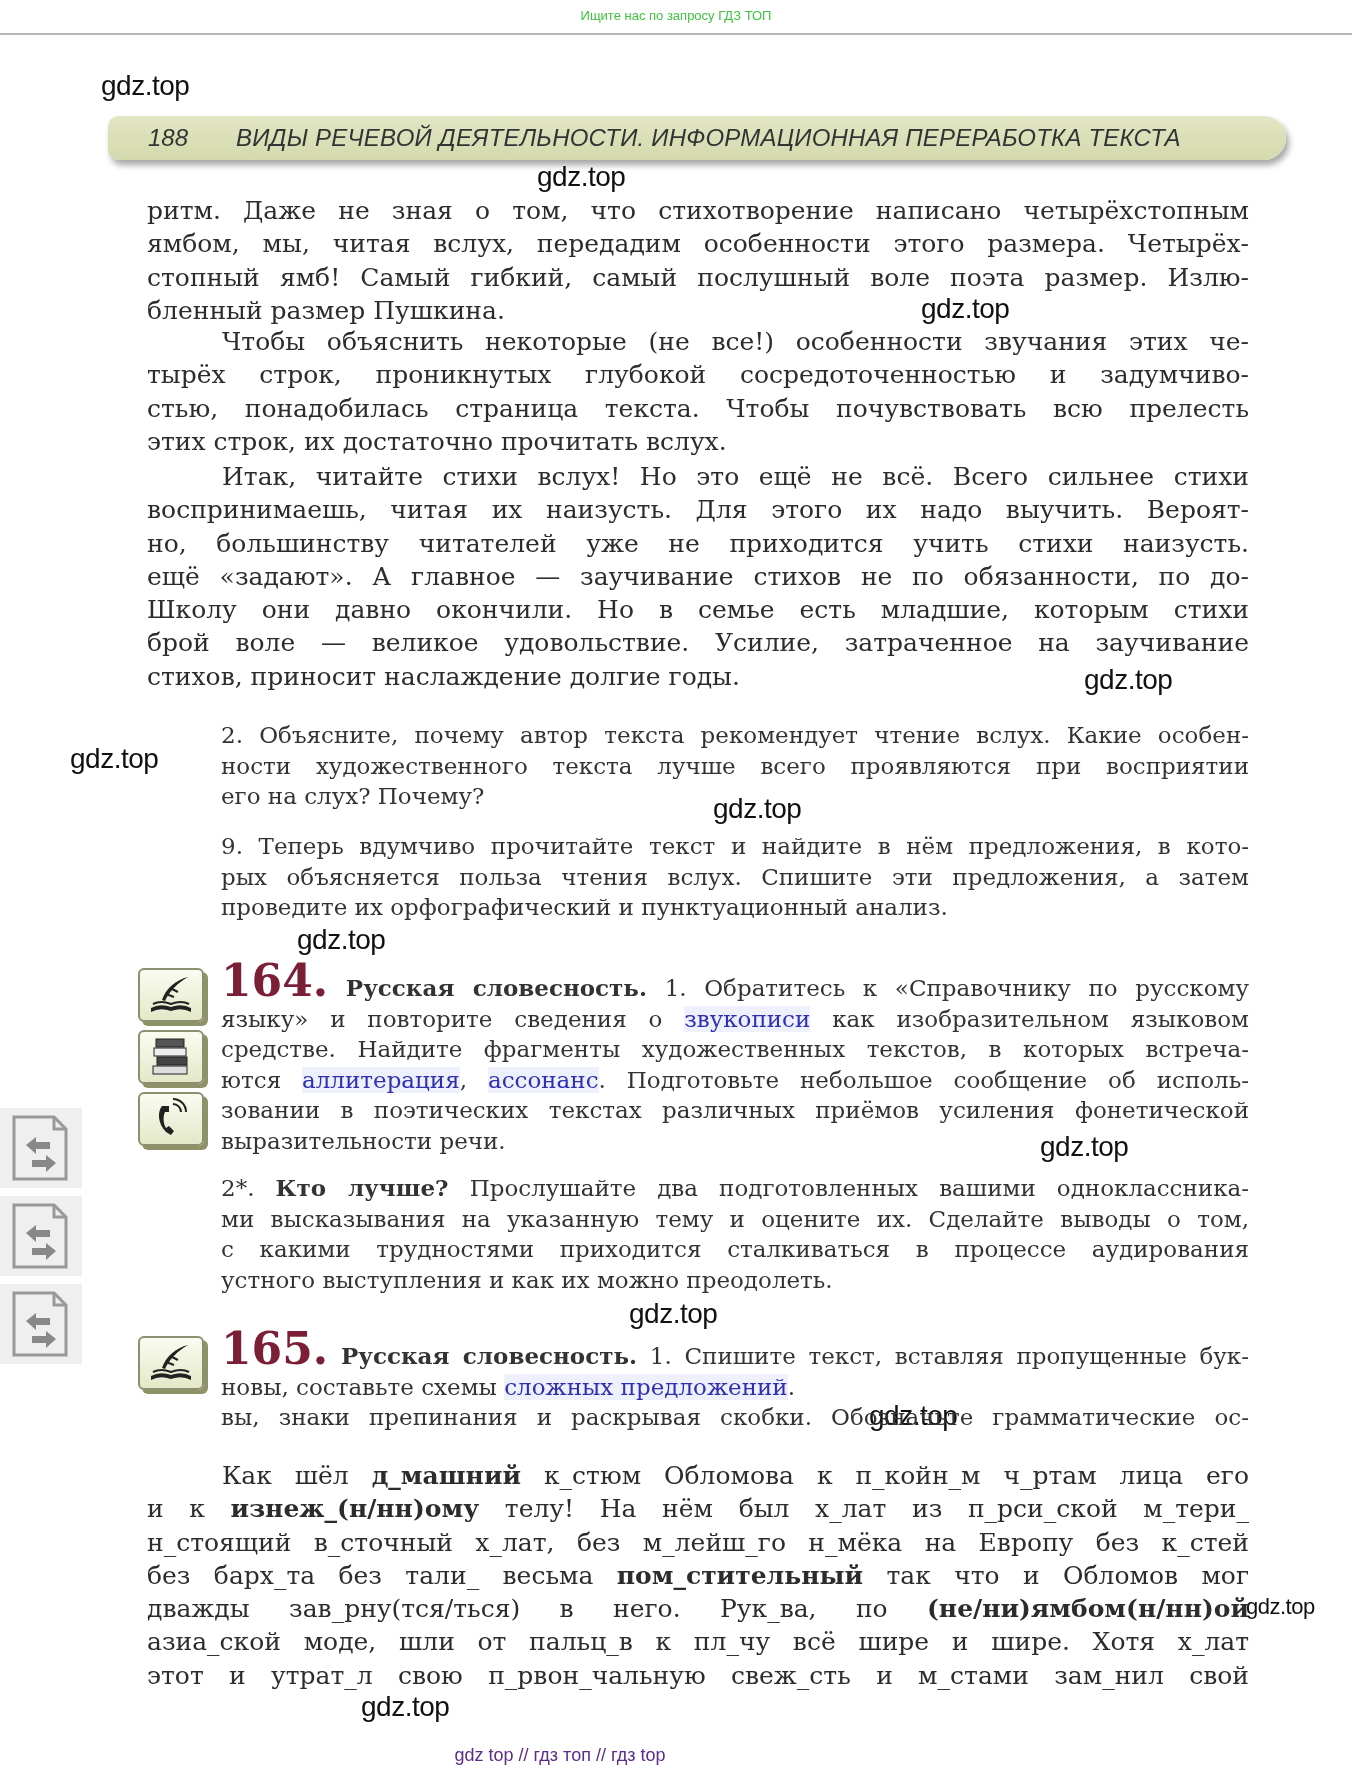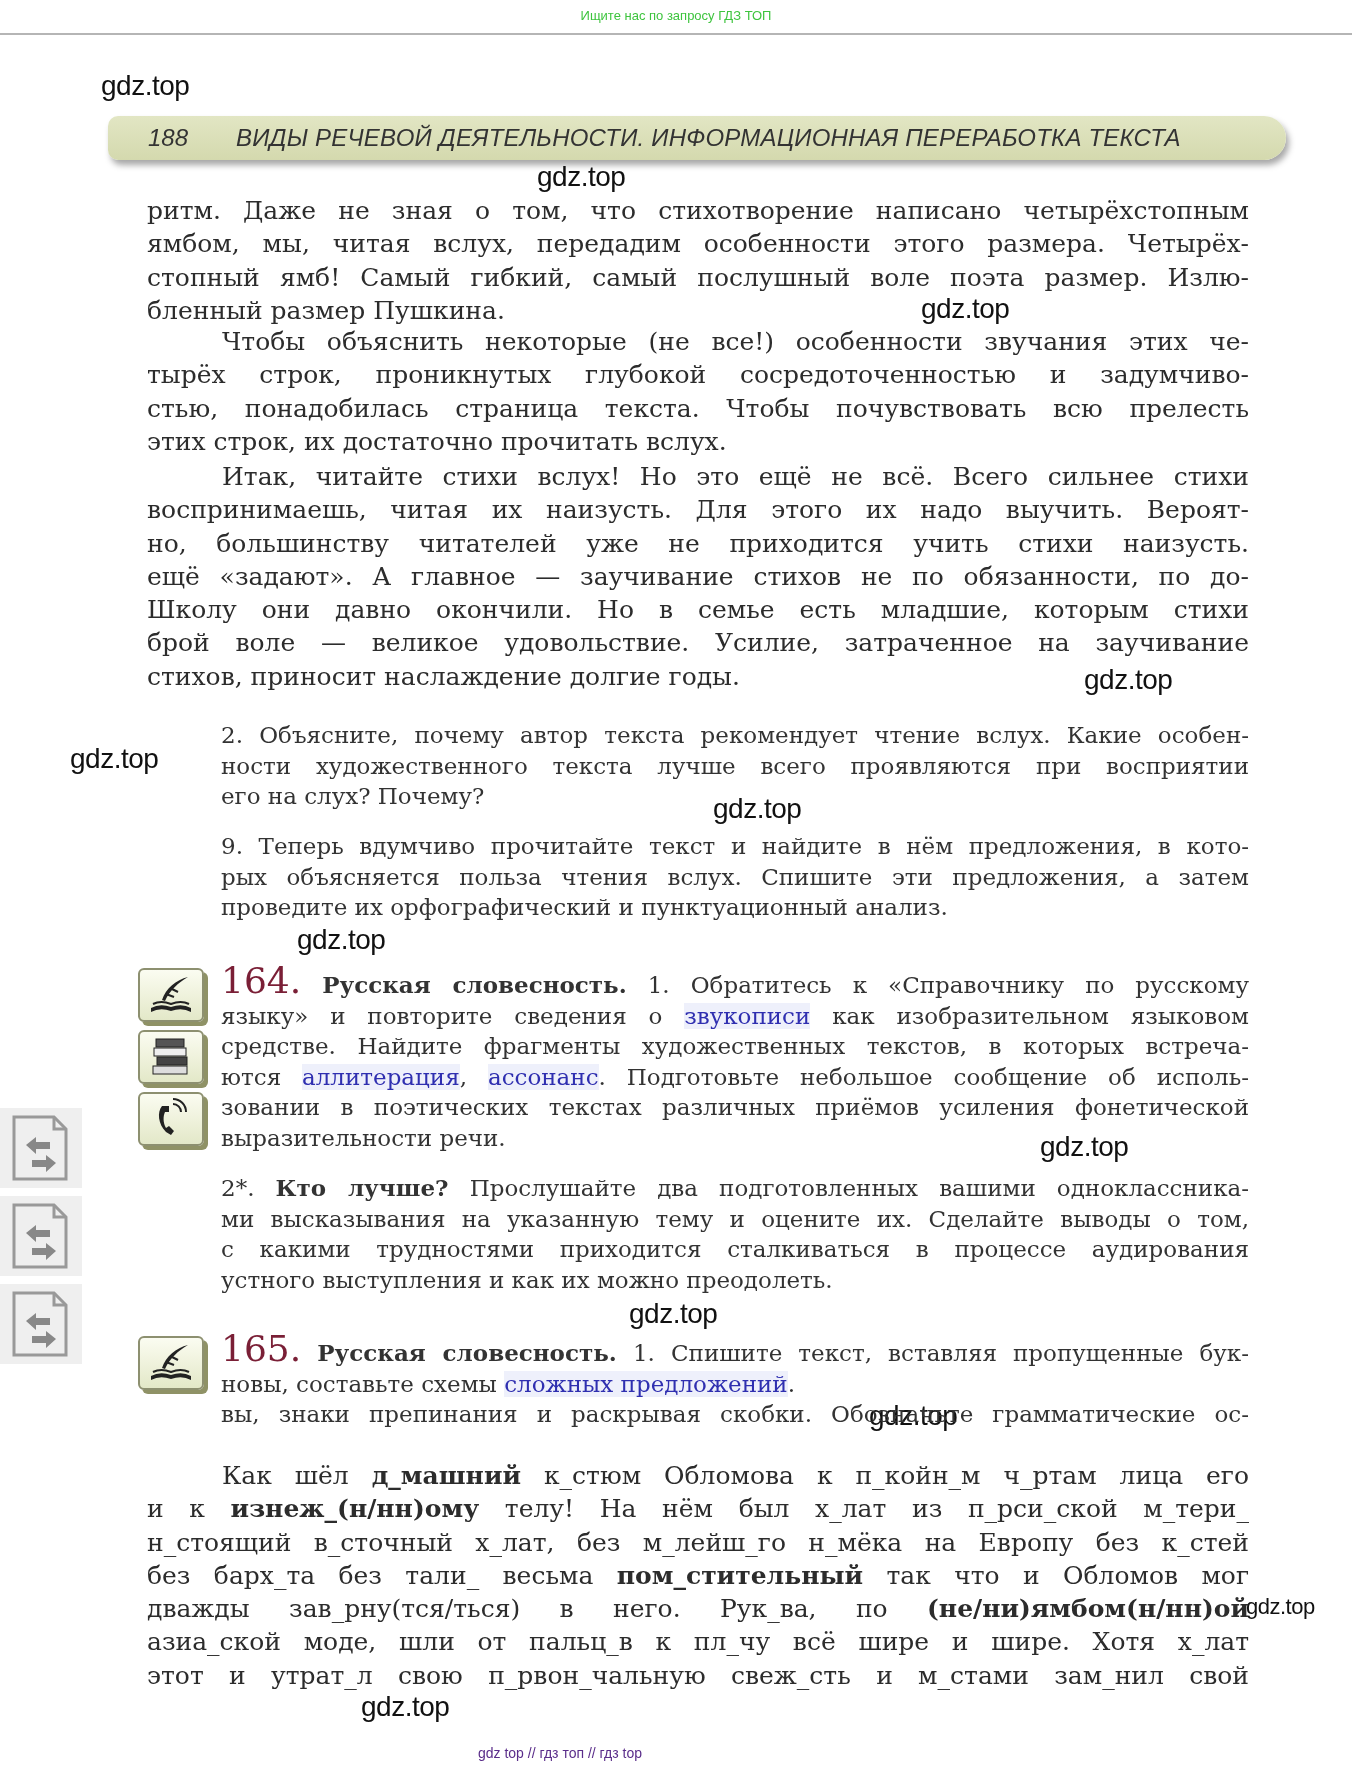--- a/index.html
+++ b/index.html
@@ -20,31 +20,31 @@
   .header-bar .title { position:absolute; left:128px; top:8px; font-family:"Liberation Sans", sans-serif;
                        font-size:24px; color:#333; letter-spacing:0.2px; }
   .para { position:absolute; left:147px; width:1102px; font-size:25px; line-height:33.3px;
           text-align:justify; color:#2c2c2c; }
   .para .line { display:block; text-align:justify; text-align-last:justify; white-space:nowrap; }
   .para .line.last { text-align-last:left; }
   .para .line.indent { padding-left:75px; }
   .task { position:absolute; left:221px; width:1028px; font-size:23px; line-height:30.5px; color:#333; }
   .task .line { display:block; text-align:justify; text-align-last:justify; white-space:nowrap; }
   .task .line.last { text-align-last:left; }
-  .exnum { font-size:36px; font-weight:normal; color:#7a1f36;margin-top:11px; }
+  .exnum { font-size:44px; font-weight:bold; color:#7a1f36;margin-top:11px; }
   .b { font-weight:bold; }
   .lnk { color:#2f2fb0; background:#eef0fb; }
   .icon-box { position:absolute; width:62px; height:50px; border-radius:6px;
               background:linear-gradient(#fbfcf1, #e3e8c8); border:2px solid #8d9070;
               box-shadow:4px 4px 0 #8f9266; }
   .icon-box svg { position:absolute; left:8px; top:4px; }
   .sidebtn { position:absolute; left:0; width:82px; height:80px; background:#efefef; }
   .sidebtn svg { position:absolute; left:12px; top:7px; }
   .footer { position:absolute; left:0; top:1745px; width:1120px; text-align:center;
-            font-family:"Liberation Sans", sans-serif; font-size:14px; color:#5a2d8a; }
+            font-family:"Liberation Sans", sans-serif; font-size:18px; color:#5a2d8a; }
 </style>
 </head>
 <body>
 
 <div class="topbar">
   <span>Ищите нас по запросу ГДЗ ТОП</span>
 </div>
 
 <div class="wm" style="left:101px;top:72px;">gdz.top</div>
 <div class="wm" style="left:537px;top:163px;">gdz.top</div>

